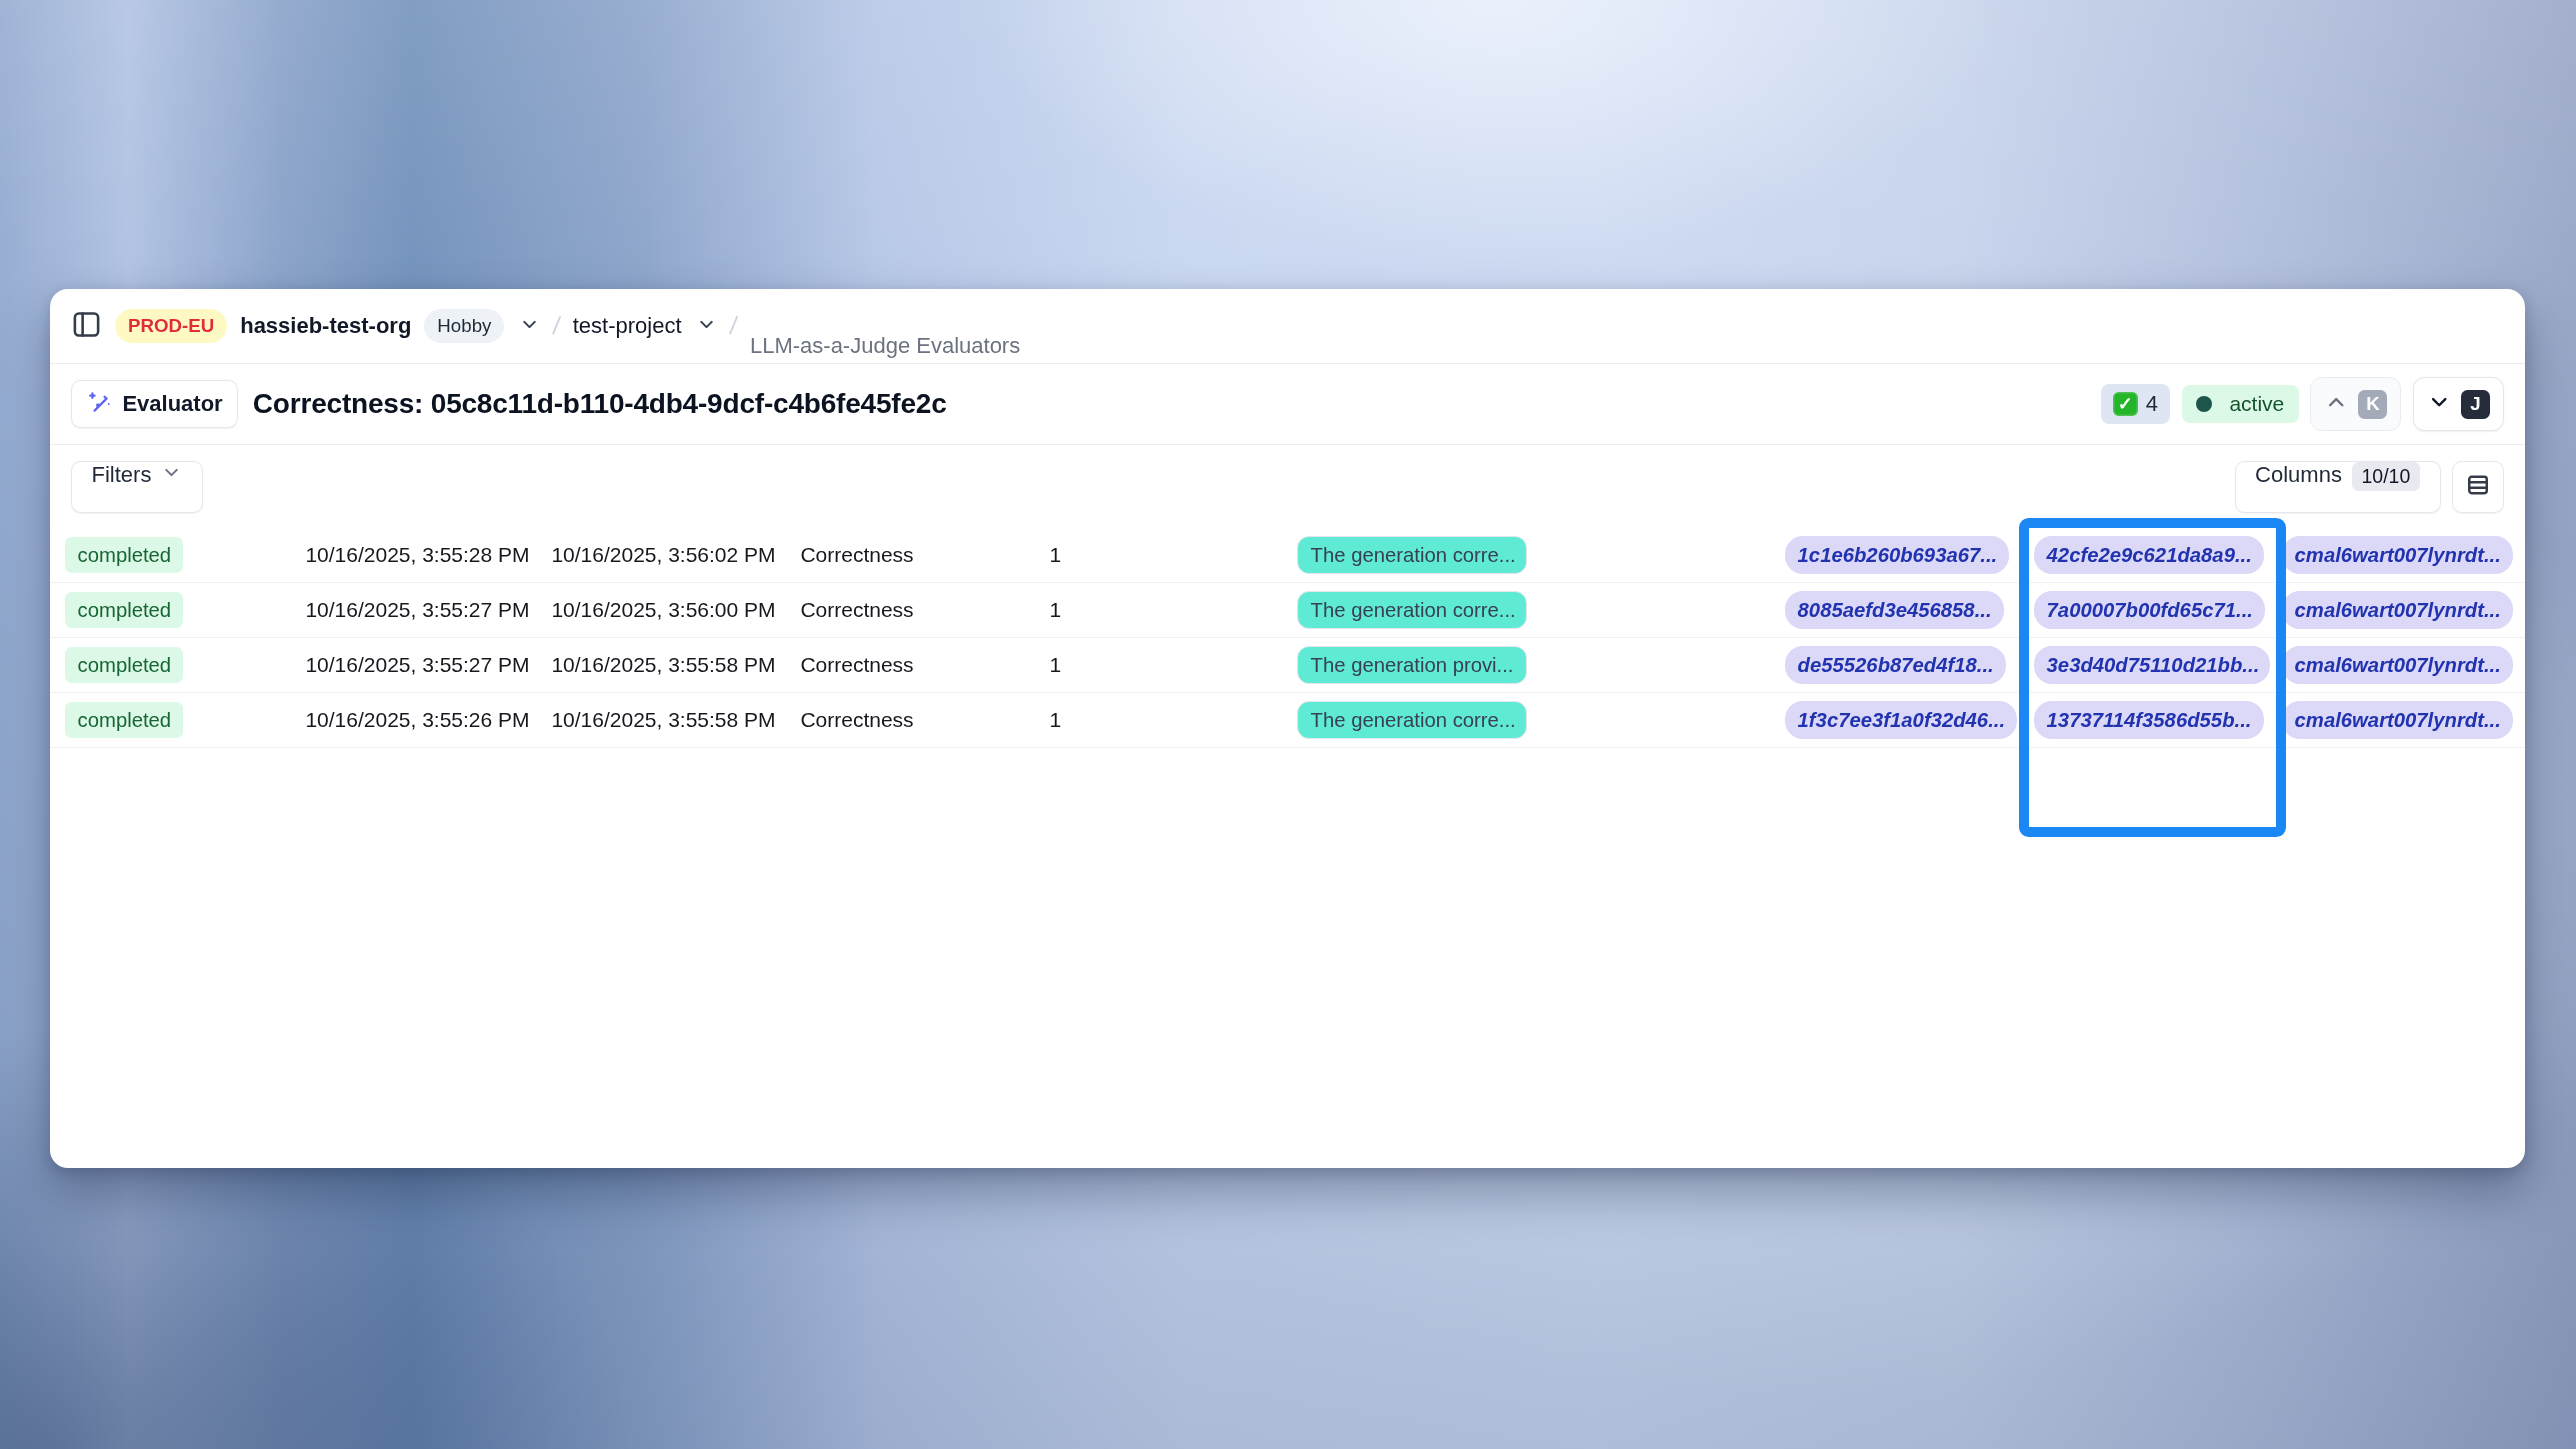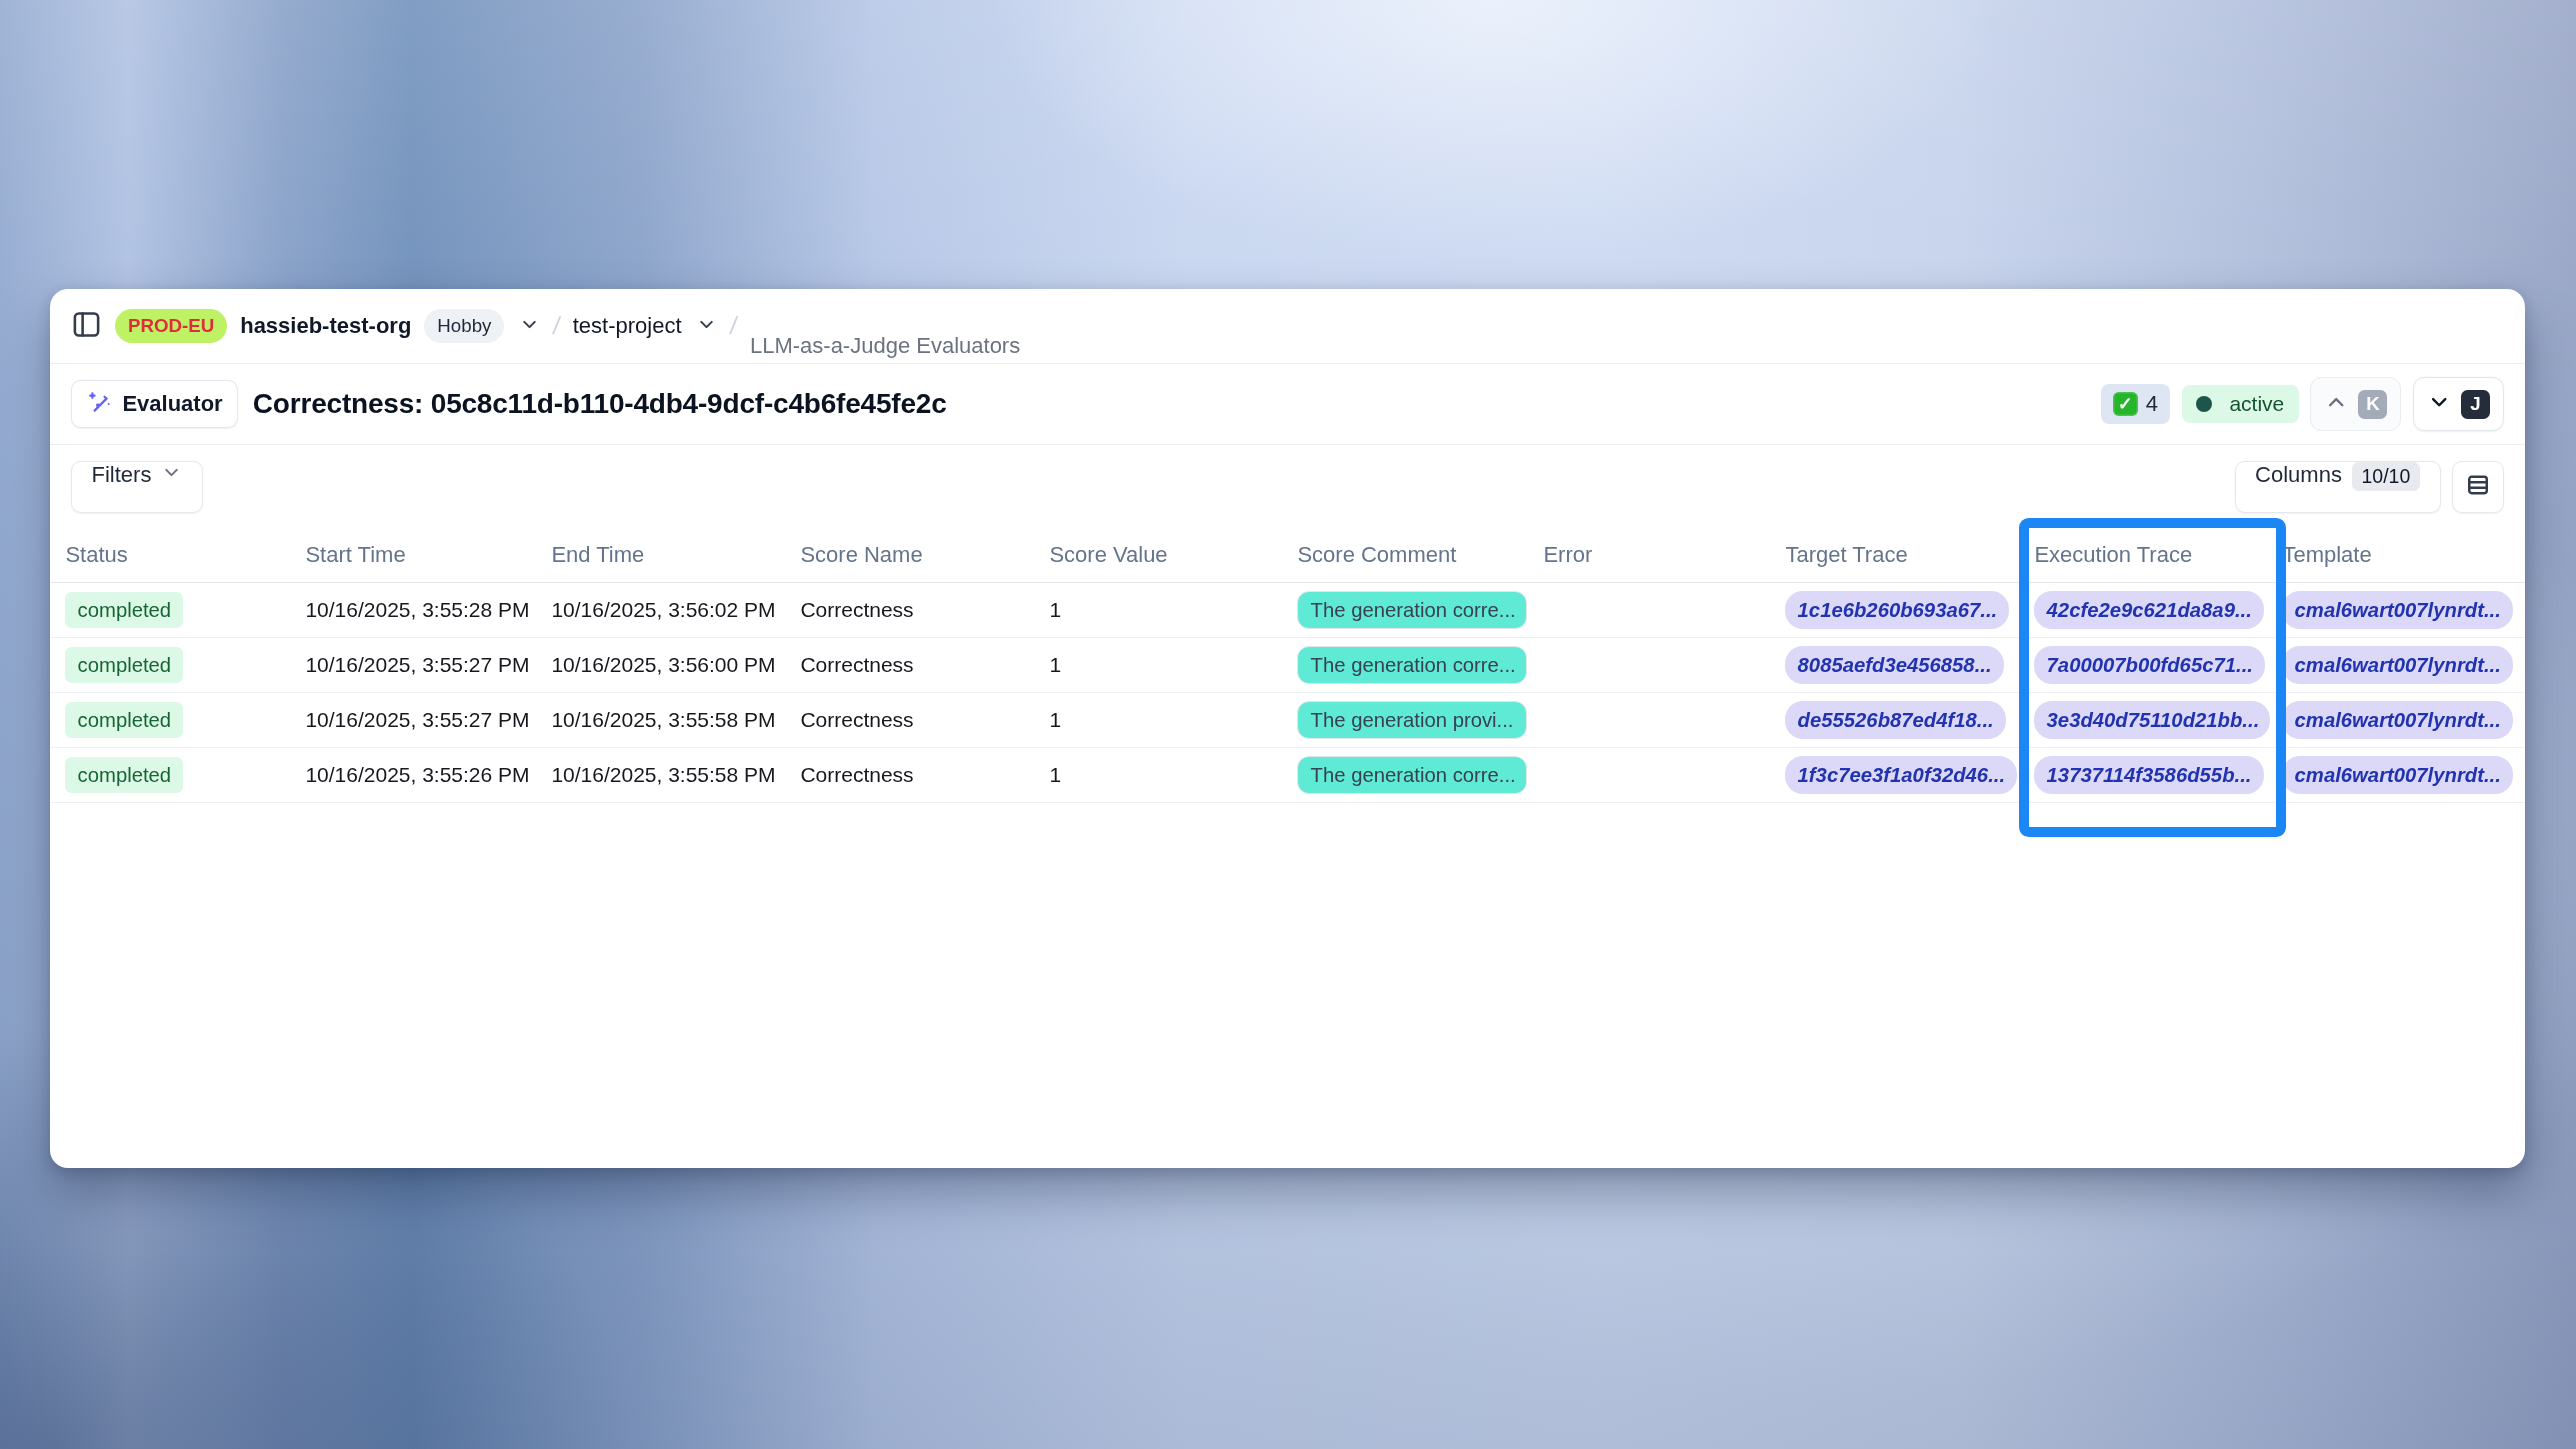--- a/index.html
+++ b/index.html
@@ -17,21 +17,21 @@
     position:absolute;left:50px;top:289px;width:2475px;height:879px;background:#ffffff;
     border-radius:18px;box-shadow:0 24.4px 49px rgba(15,30,60,.35),0 4.9px 13px rgba(15,30,60,.18);
     overflow:hidden;
   }
   .hrow{display:flex;align-items:center;padding:0 21px;box-sizing:border-box;}
   .breadcrumb-row{height:75px;border-bottom:0.8px solid #ecedf1;gap:13px;}
   .title-row{height:81px;border-bottom:0.8px solid #ecedf1;gap:14.6px;}
   .toolbar-row{height:83px;justify-content:space-between;}
   .icon-btn{display:inline-flex;align-items:center;justify-content:center;background:transparent;border:none;cursor:pointer;padding:0;}
   .pill{display:inline-flex;align-items:center;border-radius:812px;font-size:18.7px;padding:5.7px 13px;white-space:nowrap;}
-  .env-pill{background:#bef264;color:#e02d3c;font-weight:600;}
+  .env-pill{background:#fef9c3;color:#e02d3c;font-weight:600;}
   .plan-pill{background:#eef1f6;color:#1f2937;font-weight:500;}
   .org-name{font-size:22px;font-weight:600;color:#111827;white-space:nowrap;}
   .project-name{font-size:22px;font-weight:500;color:#111827;white-space:nowrap;}
   .crumb-sep{font-size:24.4px;color:#cdd3dc;font-weight:300;transform:skewX(-8deg);}
   .page-title-muted{font-size:22px;color:#6b7280;white-space:nowrap;margin-top:40px;}
   .chev{display:inline-flex;margin-left:1.6px;}
   .type-badge{display:inline-flex;align-items:center;gap:9.8px;background:#fff;border:1.2px solid #e4e7ed;
     border-radius:9.8px;padding:8.1px 14.6px;box-shadow:0 0.8px 1.6px rgba(16,24,40,.06);}
   .type-badge-label{font-size:22px;font-weight:600;color:#111827;}
   .main-title{font-size:28px;font-weight:600;color:#0b1220;letter-spacing:-0.2px;white-space:nowrap;}
@@ -170,32 +170,20 @@
               <rect x="4.5" y="5" width="15" height="14" rx="2"></rect>
               <line x1="4.5" y1="9.7" x2="19.5" y2="9.7"></line>
               <line x1="4.5" y1="14.3" x2="19.5" y2="14.3"></line>
             </svg>
         </span>
       </button>
     </span>
   </div>
 
   <div>
-    <div class="grid thead">
-      <span class="th">Status</span>
-      <span class="th">Start Time</span>
-      <span class="th">End Time</span>
-      <span class="th">Score Name</span>
-      <span class="th">Score Value</span>
-      <span class="th">Score Comment</span>
-      <span class="th">Error</span>
-      <span class="th">Target Trace</span>
-      <span class="th">Execution Trace</span>
-      <span class="th">Template</span>
-    </div>
 
     <div class="grid trow">
       <span class="td"><span class="status-badge">completed</span></span>
       <span class="td">10/16/2025, 3:55:28 PM</span>
       <span class="td">10/16/2025, 3:56:02 PM</span>
       <span class="td">Correctness</span>
       <span class="td">1</span>
       <span class="td"><span class="comment-box">The generation corre...</span></span>
       <span class="td"></span>
       <span class="td"><span class="trace-badge">1c1e6b260b693a67...</span></span>

